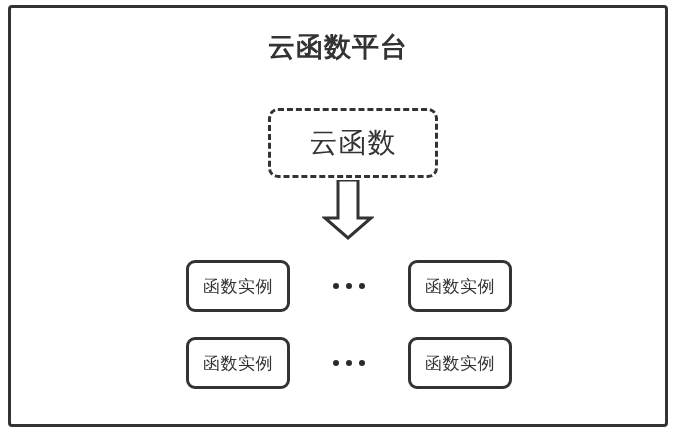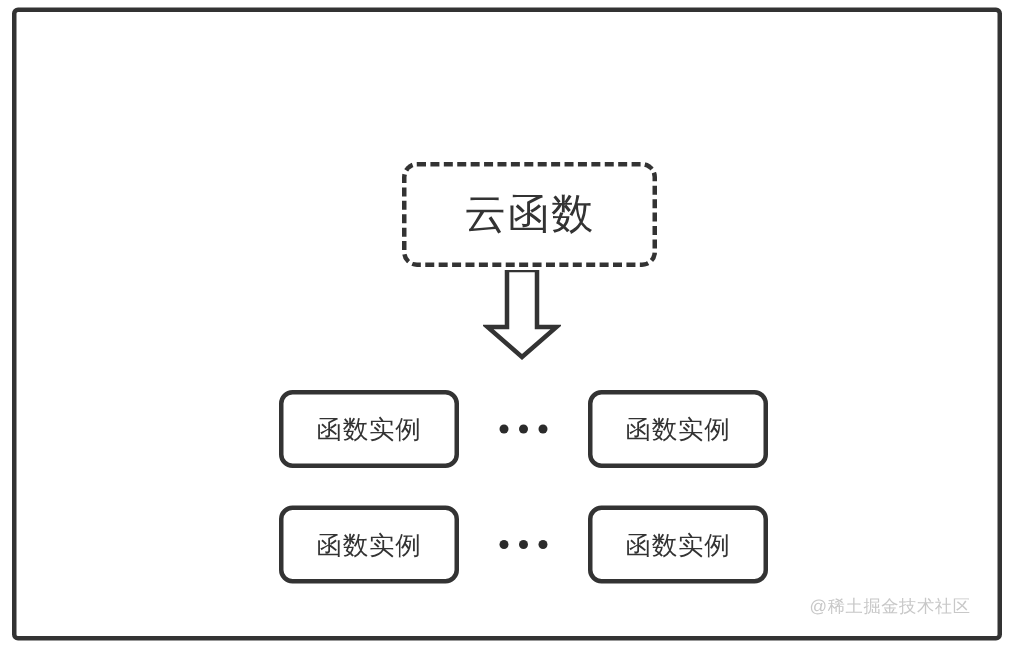--- a/index.html
+++ b/index.html
@@ -83,21 +83,21 @@
     width: 326px;
     height: 52px;
     display: flex;
     align-items: center;
     justify-content: space-between;
   }
   .instance-row.row-1 { top: 252px; }
   .instance-row.row-2 { top: 329px; }
 
   .instance-box {
-    width: 120px;
+    width: 104px;
     height: 52px;
     box-sizing: border-box;
     border: 3px solid #333333;
     border-radius: 9px;
     background: #ffffff;
     display: flex;
     align-items: center;
     justify-content: center;
   }
   .instance-box .box-label {
@@ -132,20 +132,21 @@
     line-height: 1;
     white-space: nowrap;
     user-select: none;
   }
 </style>
 </head>
 <body>
 
 <div class="platform-frame">
 
+  <div class="platform-title">云函数平台</div>
 
   <div class="cloud-function-node">
     <span class="node-label">云函数</span>
   </div>
 
   <div class="flow-arrow">
     <svg width="52" height="60" viewBox="0 0 52 60" xmlns="http://www.w3.org/2000/svg">
       <polygon points="16,0 36,0 36,38 49,38 26,58 3,38 16,38" fill="#ffffff" stroke="#333333" stroke-width="3" stroke-linejoin="miter"></polygon>
     </svg>
   </div>
@@ -171,15 +172,14 @@
     <div class="ellipsis">
       <span class="dot"></span>
       <span class="dot"></span>
       <span class="dot"></span>
     </div>
     <div class="instance-box">
       <span class="box-label">函数实例</span>
     </div>
   </div>
 
-  <div class="watermark">@稀土掘金技术社区</div>
 
 </div>
 
 </body></html>

